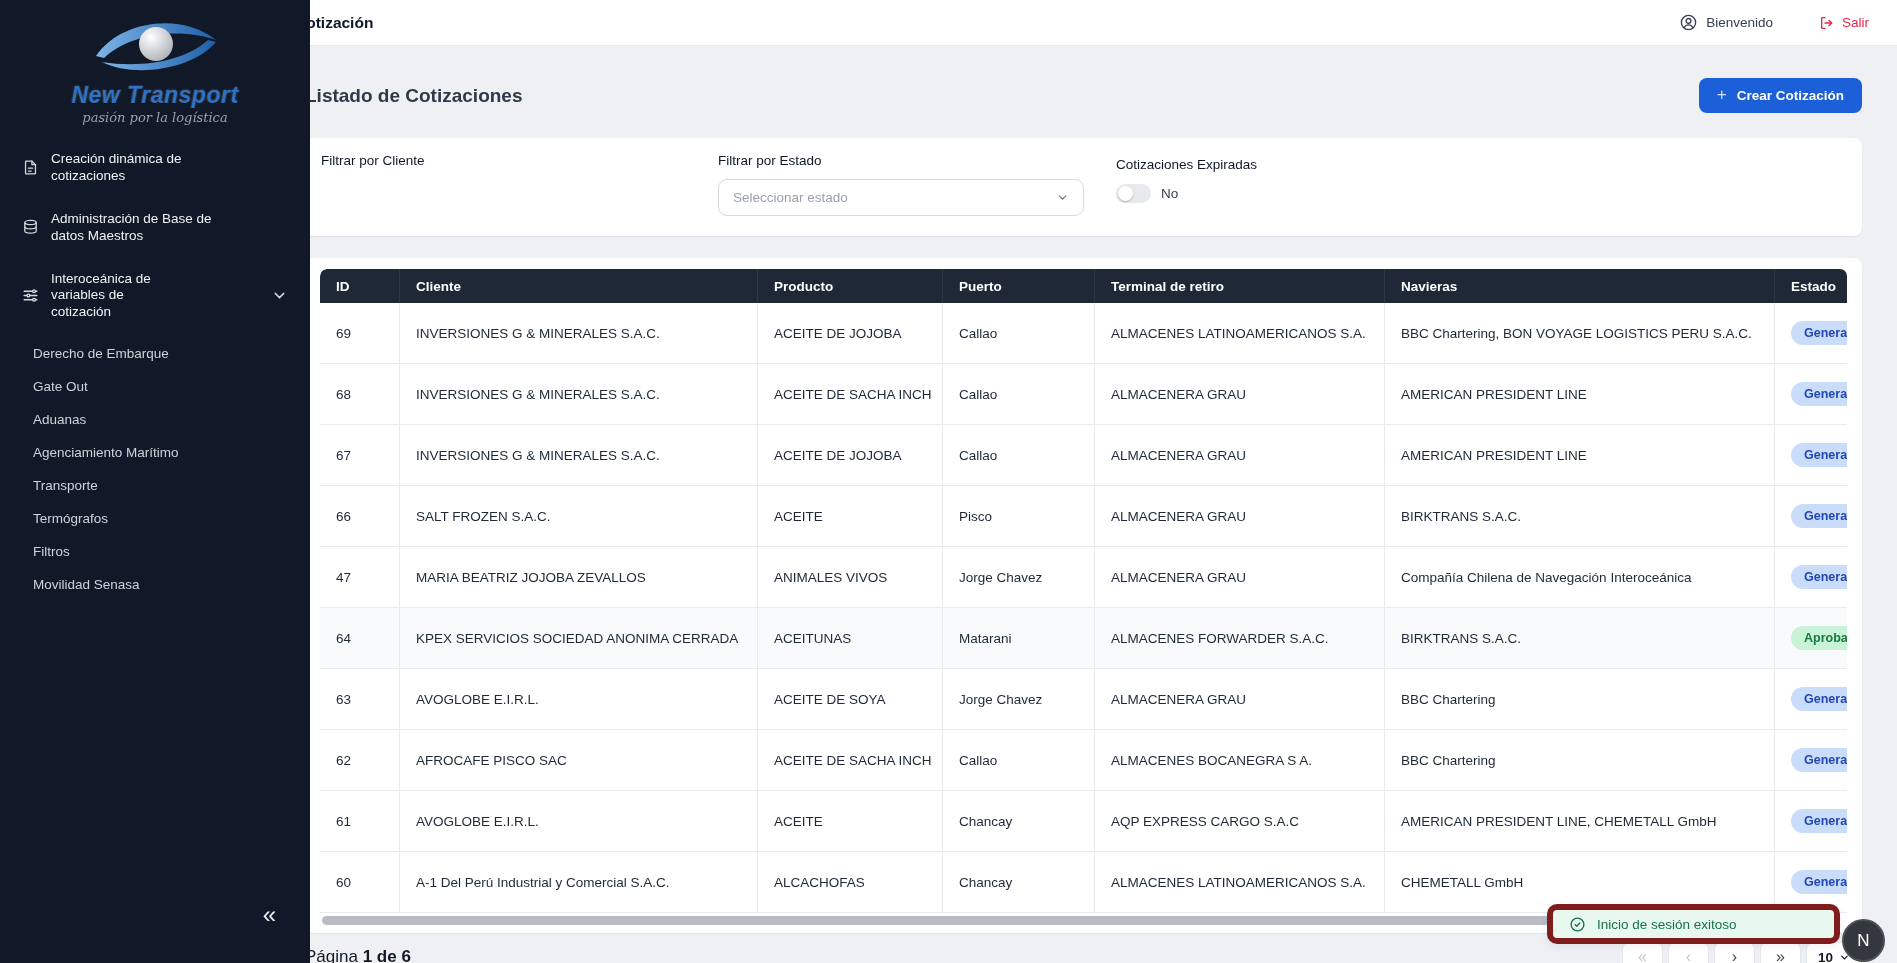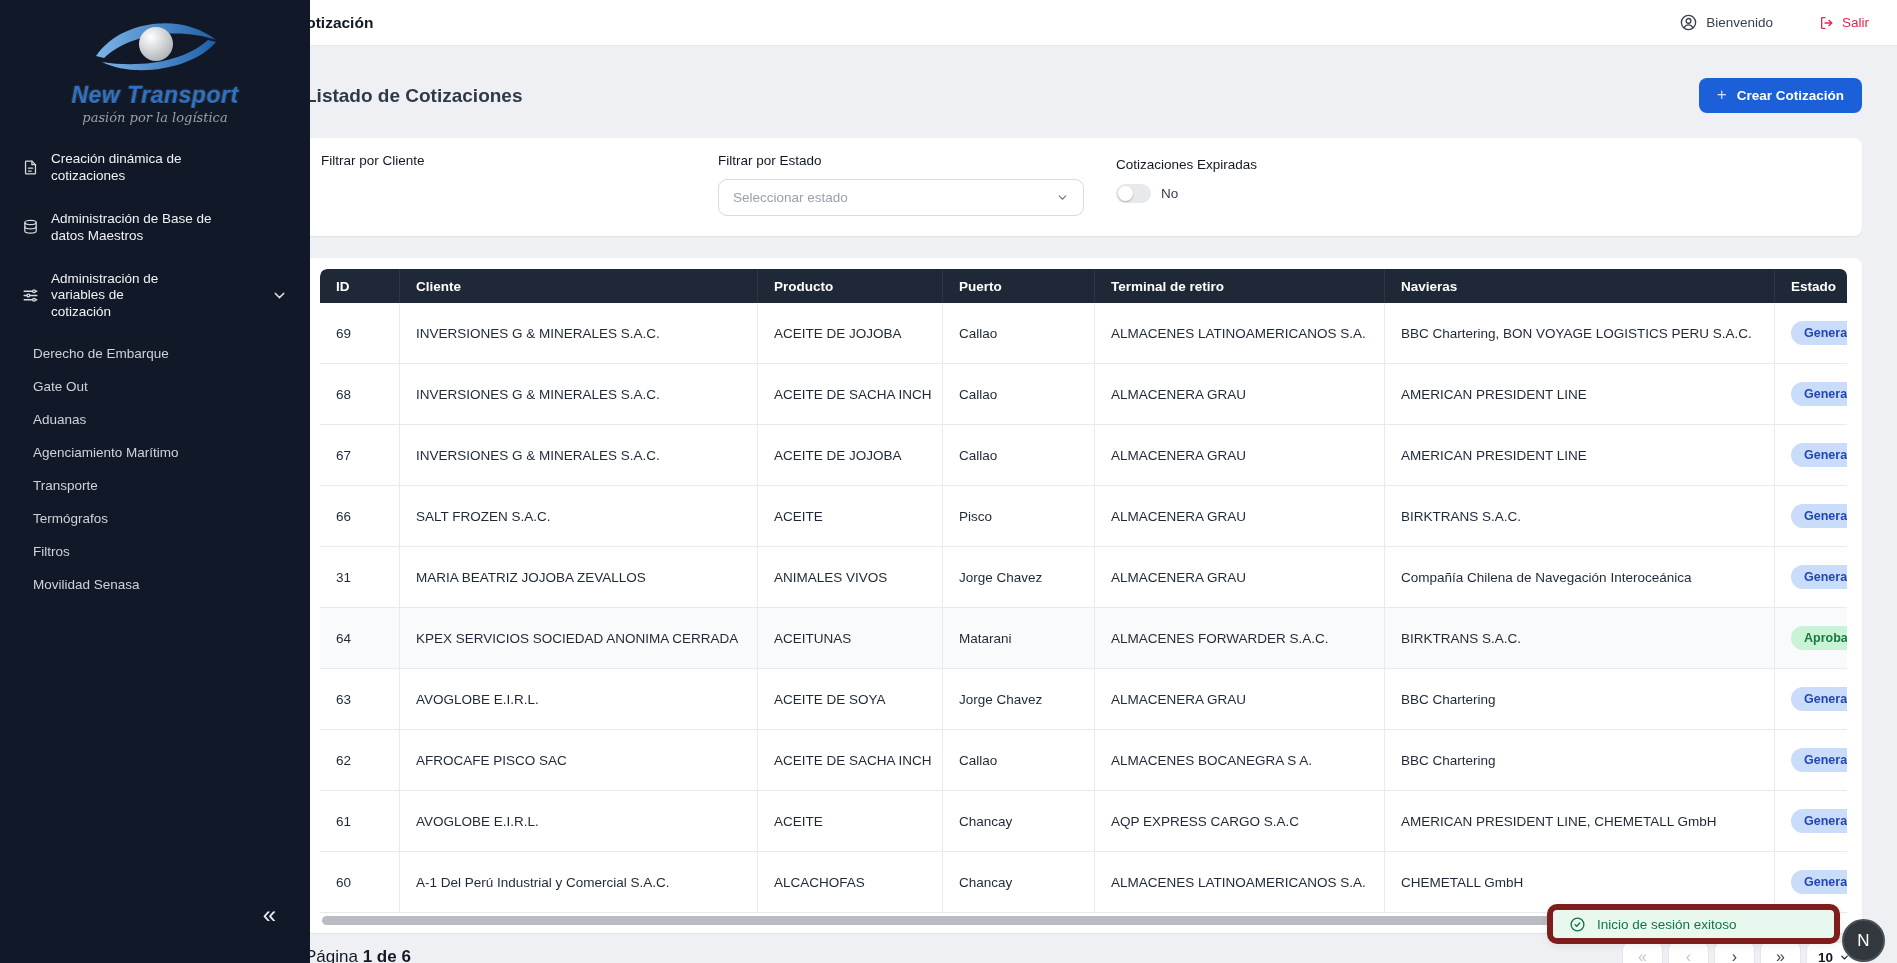--- a/index.html
+++ b/index.html
@@ -164,21 +164,21 @@
       </svg>
       <span class="nav-label">Administración de Base de datos Maestros</span>
     </div>
     <div class="nav-item">
       <svg viewBox="0 0 24 24" fill="none" stroke-width="1.8" stroke-linecap="round">
         <path d="M3 6h12M19 6h2M3 12h4M11 12h10M3 18h12M19 18h2"></path>
           <circle cx="17" cy="6" r="2"></circle>
           <circle cx="9" cy="12" r="2"></circle>
           <circle cx="17" cy="18" r="2"></circle>
       </svg>
-      <span class="nav-label narrow">Administración de variables de cotización</span>
+      <span class="nav-label narrow">Interoceánica de variables de cotización</span>
       <svg class="nav-chevron" width="16" height="16" viewBox="0 0 24 24" fill="none" stroke-width="2" stroke-linecap="round">
           <path d="M6 9l6 6 6-6"></path>
         </svg>
     </div>
     <div class="submenu">
         <div class="submenu-item">Derecho de Embarque</div>
         <div class="submenu-item">Gate Out</div>
         <div class="submenu-item">Aduanas</div>
         <div class="submenu-item">Agenciamiento Marítimo</div>
         <div class="submenu-item">Transporte</div>
@@ -303,21 +303,21 @@
               <tr>
                 <td>66</td>
                 <td>SALT FROZEN S.A.C.</td>
                 <td>ACEITE</td>
                 <td>Pisco</td>
                 <td>ALMACENERA GRAU</td>
                 <td>BIRKTRANS S.A.C.</td>
                 <td><span class="badge blue">Generada</span></td>
               </tr>
               <tr>
-                <td>31</td>
+                <td>47</td>
                 <td>MARIA BEATRIZ JOJOBA ZEVALLOS</td>
                 <td>ANIMALES VIVOS</td>
                 <td>Jorge Chavez</td>
                 <td>ALMACENERA GRAU</td>
                 <td>Compañía Chilena de Navegación Interoceánica</td>
                 <td><span class="badge blue">Generada</span></td>
               </tr>
               <tr class="shaded">
                 <td>64</td>
                 <td>KPEX SERVICIOS SOCIEDAD ANONIMA CERRADA</td>

